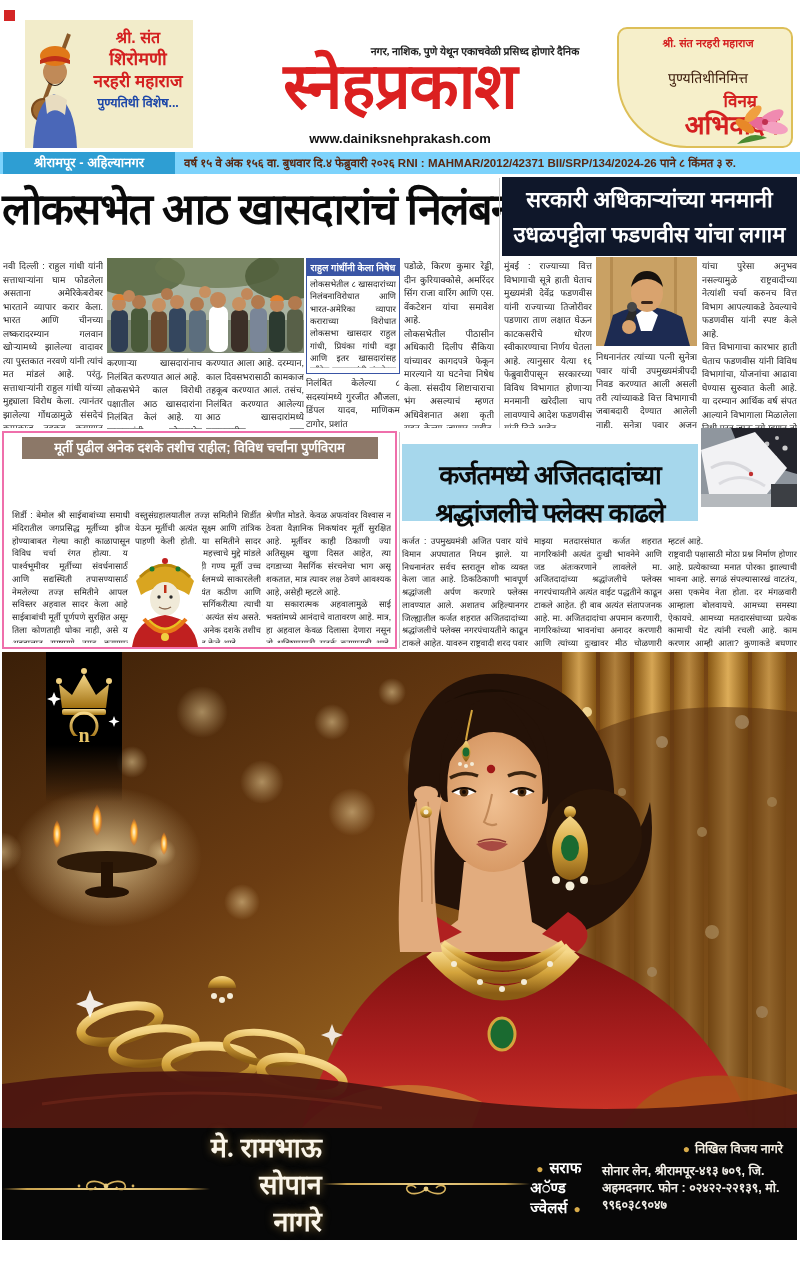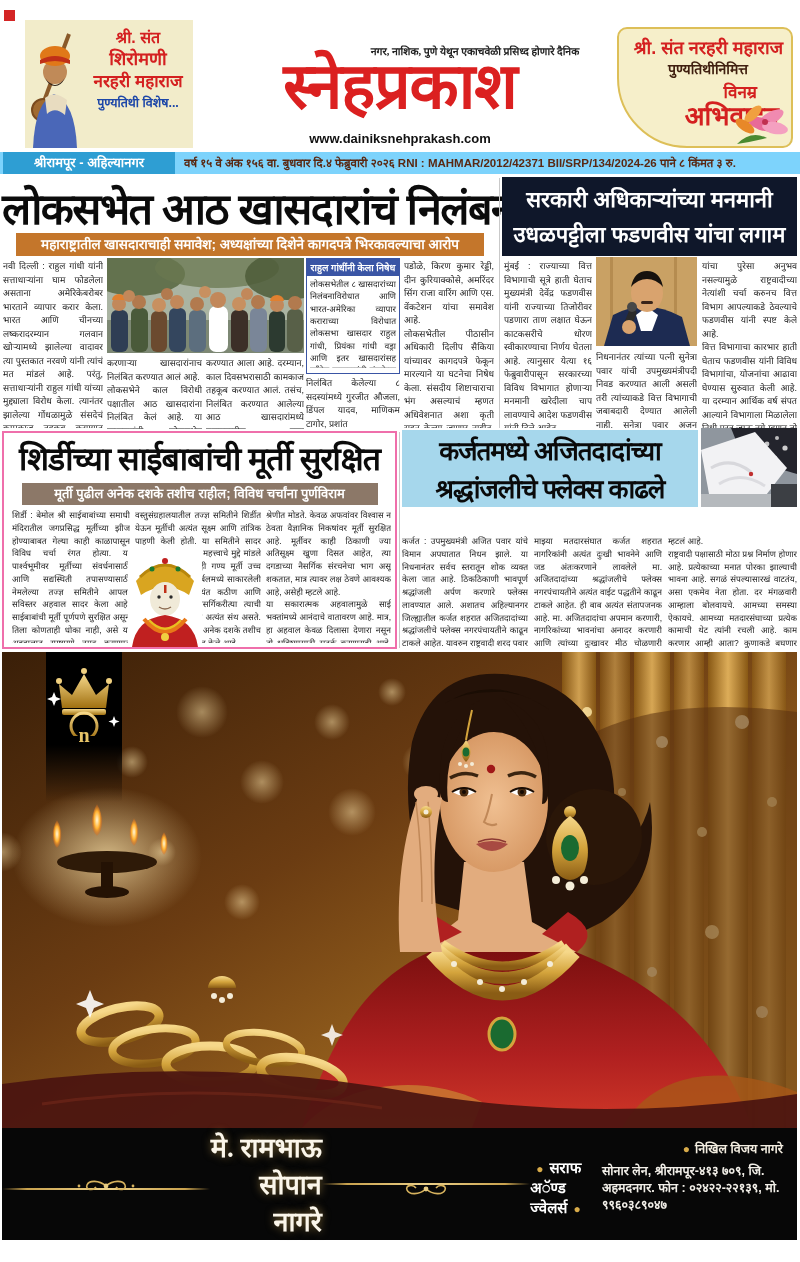--- a/index.html
+++ b/index.html
@@ -14,22 +14,22 @@
   .saint-l1{color:#d42020;font-weight:900;font-size:16px;}
   .saint-l2{color:#d42020;font-weight:900;font-size:18px;}
   .saint-l3{color:#d42020;font-weight:900;font-size:17px;}
   .saint-l4{color:#1d47a8;font-weight:800;font-size:12.5px;margin-top:4px;}
   .tagline{left:345px;top:44px;width:260px;text-align:center;font-size:10.5px;font-weight:700;color:#222;font-family:Liberation Serif, serif;}
   .mast-title{left:200px;top:48px;width:400px;text-align:center;color:#db2020;
               font-size:64px;font-weight:900;letter-spacing:-1px;line-height:1.2;}
   .mast-web{left:200px;top:131px;width:400px;text-align:center;font-size:13px;font-weight:800;color:#111;}
   .bless-box{left:617px;top:27px;width:176px;height:121px;background:#f6efca;border:2px solid #ddbf58;
              border-radius:10px 10px 10px 70px;box-sizing:border-box;padding:6px 8px 0 14px;text-align:center;}
-  .bless-l1{color:#d42020;font-weight:800;font-size:18px;text-align:right;}
-  .bless-l2{color:#402010;font-weight:700;font-size:14px;margin-top:0;}
+  .bless-l1{color:#d42020;font-weight:800;font-size:11px;}
+  .bless-l2{color:#402010;font-weight:400;font-size:14px;margin-top:18px;}
   .bless-l3{color:#d42020;font-weight:900;font-size:17px;text-align:right;padding-right:26px;margin-top:2px;}
   .bless-l4{color:#d42020;font-weight:900;font-size:26px;text-align:right;padding-right:4px;line-height:1.05;}
   .bless-flower{right:2px;bottom:0px;width:58px;height:46px;}
   
   .dateline{left:0;top:152px;width:800px;height:22px;background:#7dd3fc;}
   .edition{left:3px;top:0;width:172px;height:22px;background:#2e9ed3;color:#fff;font-weight:800;
            font-size:13px;text-align:center;line-height:22px;}
   .date-info{left:184px;top:0;width:612px;font-size:11.5px;font-weight:800;color:#5a2812;line-height:22px;
              white-space:nowrap;overflow:hidden;}
   
@@ -48,22 +48,22 @@
   .substory-hd{background:#3a55a5;color:#fff;font-weight:800;font-size:9.5px;text-align:center;
                padding:2px 1px;}
   .substory-bd{font-size:8.5px;line-height:1.45;text-align:justify;padding:2px 3px;color:#1c1c1c;
                white-space:pre-line;overflow:hidden;height:88px;}
   
   .shirdi-box{left:2px;top:431px;width:395px;height:218px;border:2px solid #ef6fab;box-sizing:border-box;background:#fff;}
   .shirdi-hd{text-align:center;font-size:32px;font-weight:900;color:#0b0b0b;margin-top:3px;letter-spacing:-1px;}
   .shirdi-bar{margin:4px auto 0 auto;width:356px;height:22px;background:#8c7868;color:#fff;font-weight:800;
               font-size:13px;text-align:center;line-height:22px;}
   
-  .karjat-hd{left:402px;top:430px;width:296px;height:77px;background:#a6d7ec;color:#0a0a0a;font-weight:900;
-             font-size:26px;text-align:center;line-height:1.45;letter-spacing:-1px;padding-top:3px;box-sizing:border-box;}
+  .karjat-hd{left:402px;top:444px;width:296px;height:77px;background:#a6d7ec;color:#0a0a0a;font-weight:900;
+             font-size:26px;text-align:center;line-height:1.45;letter-spacing:-1px;padding-top:13px;box-sizing:border-box;}
   .karjat-sub{left:402px;top:509px;width:395px;font-size:15.5px;font-weight:800;color:#111;}
   
   .ad{left:2px;top:652px;width:795px;height:588px;}
   .ad-image{position:relative;width:795px;height:476px;overflow:hidden;background:#4a2a10;}
   .ad-image svg{display:block;}
   .logo-band{position:absolute;left:44px;top:0;width:76px;height:150px;
              background:linear-gradient(#000 0%,#000 62%,rgba(0,0,0,0) 100%);text-align:center;}
   .logo-letter{position:absolute;left:0;width:76px;top:72px;text-align:center;color:#e7c468;
                font-family:"Liberation Serif",serif;font-size:20px;font-weight:700;}
   .ad-footer{position:relative;width:795px;height:112px;background:#070707;display:flex;
@@ -129,21 +129,20 @@
       </svg>
     </div>
   </div>
 
   <div class="abs dateline">
     <div class="abs edition">श्रीरामपूर - अहिल्यानगर</div>
     <div class="abs date-info">वर्ष १५ वे  अंक १५६ वा. बुधवार दि.४ फेब्रुवारी २०२६   RNI : MAHMAR/2012/42371   BII/SRP/134/2024-26   पाने ८   किंमत ३ रु.</div>
   </div>
 
   <div class="abs h1-main">लोकसभेत आठ खासदारांचं निलंबन</div>
-  <div class="abs h1-sub">महाराष्ट्रातील खासदाराचाही समावेश; अध्यक्षांच्या दिशेने कागदपत्रे भिरकावल्याचा आरोप</div>
   <div class="abs h2-box">सरकारी अधिकाऱ्यांच्या मनमानी उधळपट्टीला फडणवीस यांचा लगाम</div>
 
   <div class="col" style="left:3px;top:260px;width:100px;height:168px;">नवी दिल्ली : राहुल गांधी यांनी सत्ताधाऱ्यांना घाम फोडलेला असताना अमेरिकेबरोबर भारताने व्यापार करार केला. भारत आणि चीनच्या लष्करादरम्यान गलवान खोऱ्यामध्ये झालेल्या वादावर त्या पुस्तकात नरवणे यांनी त्यांचं मत मांडलं आहे. परंतु, सत्ताधाऱ्यांनी राहुल गांधी यांच्या मुद्द्याला विरोध केला. त्यानंतर झालेल्या गोंधळामुळे संसदेचं कामकाज तहकूब करण्यात आलं.
 या प्रश्नी गांधींना समर्थन</div>
 
   <div class="abs" style="left:107px;top:258px;width:197px;height:95px;">
     <svg width="197" height="95" viewBox="0 0 197 95" preserveAspectRatio="none">
       <rect width="197" height="95" fill="#aab4a2"></rect>
       <ellipse cx="30" cy="16" rx="48" ry="22" fill="#57663f" opacity=".85"></ellipse>
       <ellipse cx="110" cy="10" rx="62" ry="20" fill="#6a7850" opacity=".75"></ellipse>
@@ -212,21 +211,20 @@
       <circle cx="36" cy="50" r="5" fill="#484848"></circle>
       <circle cx="33" cy="70" r="7" fill="#d9a36e"></circle>
     </svg>
   </div>
 
   <div class="col" style="left:596px;top:351px;width:101px;height:77px;">निधनानंतर त्यांच्या पत्नी सुनेत्रा पवार यांची उपमुख्यमंत्रीपदी निवड करण्यात आली असली तरी त्यांच्याकडे वित्त विभागाची जबाबदारी देण्यात आलेली नाही. सुनेत्रा पवार अजून सरकारमध्ये रुळल्या नसून अर्थसंकल्प तयार करण्याची प्रक्रिया जटील असते. त्यांना</div>
   <div class="col" style="left:702px;top:260px;width:95px;height:168px;">यांचा पुरेसा अनुभव नसल्यामुळे राष्ट्रवादीच्या नेत्यांशी चर्चा करुनच वित्त विभाग आपल्याकडे ठेवल्याचे फडणवीस यांनी स्पष्ट केले आहे.
 वित्त विभागाचा कारभार हाती घेताच फडणवीस यांनी विविध विभागांचा, योजनांचा आढावा घेण्यास सुरुवात केली आहे. या दरम्यान आर्थिक वर्ष संपत आल्याने विभागाला मिळालेला निधी परत जाऊ नये म्हणून तो खर्च करण्याचा सपाटा अनेक विभागांनी लावल्याचे समोर आले आहे.</div>
 
   <div class="abs shirdi-box">
-    <div class="shirdi-hd">शिर्डीच्या साईबाबांची मूर्ती सुरक्षित</div>
     <div class="shirdi-bar">मूर्ती पुढील अनेक दशके तशीच राहील; विविध चर्चांना पुर्णविराम</div>
     <div class="col" style="left:8px;top:76px;width:118px;height:134px;font-size:8.5px;">शिर्डी : बेमोल श्री साईबाबांच्या समाधी मंदिरातील जगप्रसिद्ध मूर्तीच्या झीज होण्याबाबत गेल्या काही काळापासून विविध चर्चा रंगत होत्या. या पार्श्वभूमीवर मूर्तीच्या संवर्धनासाठी आणि सद्यस्थिती तपासण्यासाठी नेमलेल्या तज्ज्ञ समितीने आपला सविस्तर अहवाल सादर केला आहे. साईबाबांची मूर्ती पूर्णपणे सुरक्षित असून तिला कोणताही धोका नाही, असे या अहवालात स्पष्टपणे नमूद करण्यात आले. यामुळे भाविकांना मोठा दिलासा मिळाला आहे.
 मुंबईच्या ऐतिहासिक छत्रपती शिवाजी महाराज</div>
     <div class="col" style="left:131px;top:76px;width:126px;height:134px;font-size:8.5px;">वस्तुसंग्रहालयातील तज्ज्ञ समितीने शिर्डीत येऊन मूर्तीची अत्यंत सूक्ष्म आणि तांत्रिक पाहणी केली होती. या समितीने सादर केलेल्या अहवालातील महत्त्वाचे मुद्दे मांडले आहेत. साईबाबांची ही गण्य मूर्ती उच्च दर्जाच्या इटालियन मार्बलमध्ये साकारलेली आहे. हा दगड अत्यंत कठीण आणि टिकाऊ असल्याने नैसर्गिकरीत्या त्याची झीज होण्याची प्रक्रिया अत्यंत संथ असते. त्यामुळे ही मूर्ती पुढील अनेक दशके तशीच राहील, असे त्यांनी नमूद केले आहे.
 मूर्तीची स्थिती उत्कृष्ट</div>
     <div class="col" style="left:262px;top:76px;width:125px;height:134px;font-size:8.5px;">श्रेणीत मोडते. केवळ अफवांवर विश्वास न ठेवता वैज्ञानिक निकषांवर मूर्ती सुरक्षित आहे. मूर्तीवर काही ठिकाणी ज्या अतिसूक्ष्म खुणा दिसत आहेत, त्या दगडाच्या नैसर्गिक संरचनेचा भाग असू शकतात, मात्र त्यावर लक्ष ठेवणे आवश्यक आहे, असेही म्हटले आहे.
 या सकारात्मक अहवालामुळे साई भक्तांमध्ये आनंदाचे वातावरण आहे. मात्र, हा अहवाल केवळ दिलासा देणारा नसून तो भविष्यासाठी सतर्क करणाराही आहे. संस्थानने या अहवालातील प्रत्येक तांत्रिक सूचनेची अत्यंत गांभीर्याने दखल घेतली आहे.</div>
     <div class="abs" style="left:124px;top:112px;width:74px;height:102px;">
       <svg width="74" height="102" viewBox="0 0 74 102" preserveAspectRatio="none">
         <rect width="74" height="102" fill="#ffffff"></rect>

